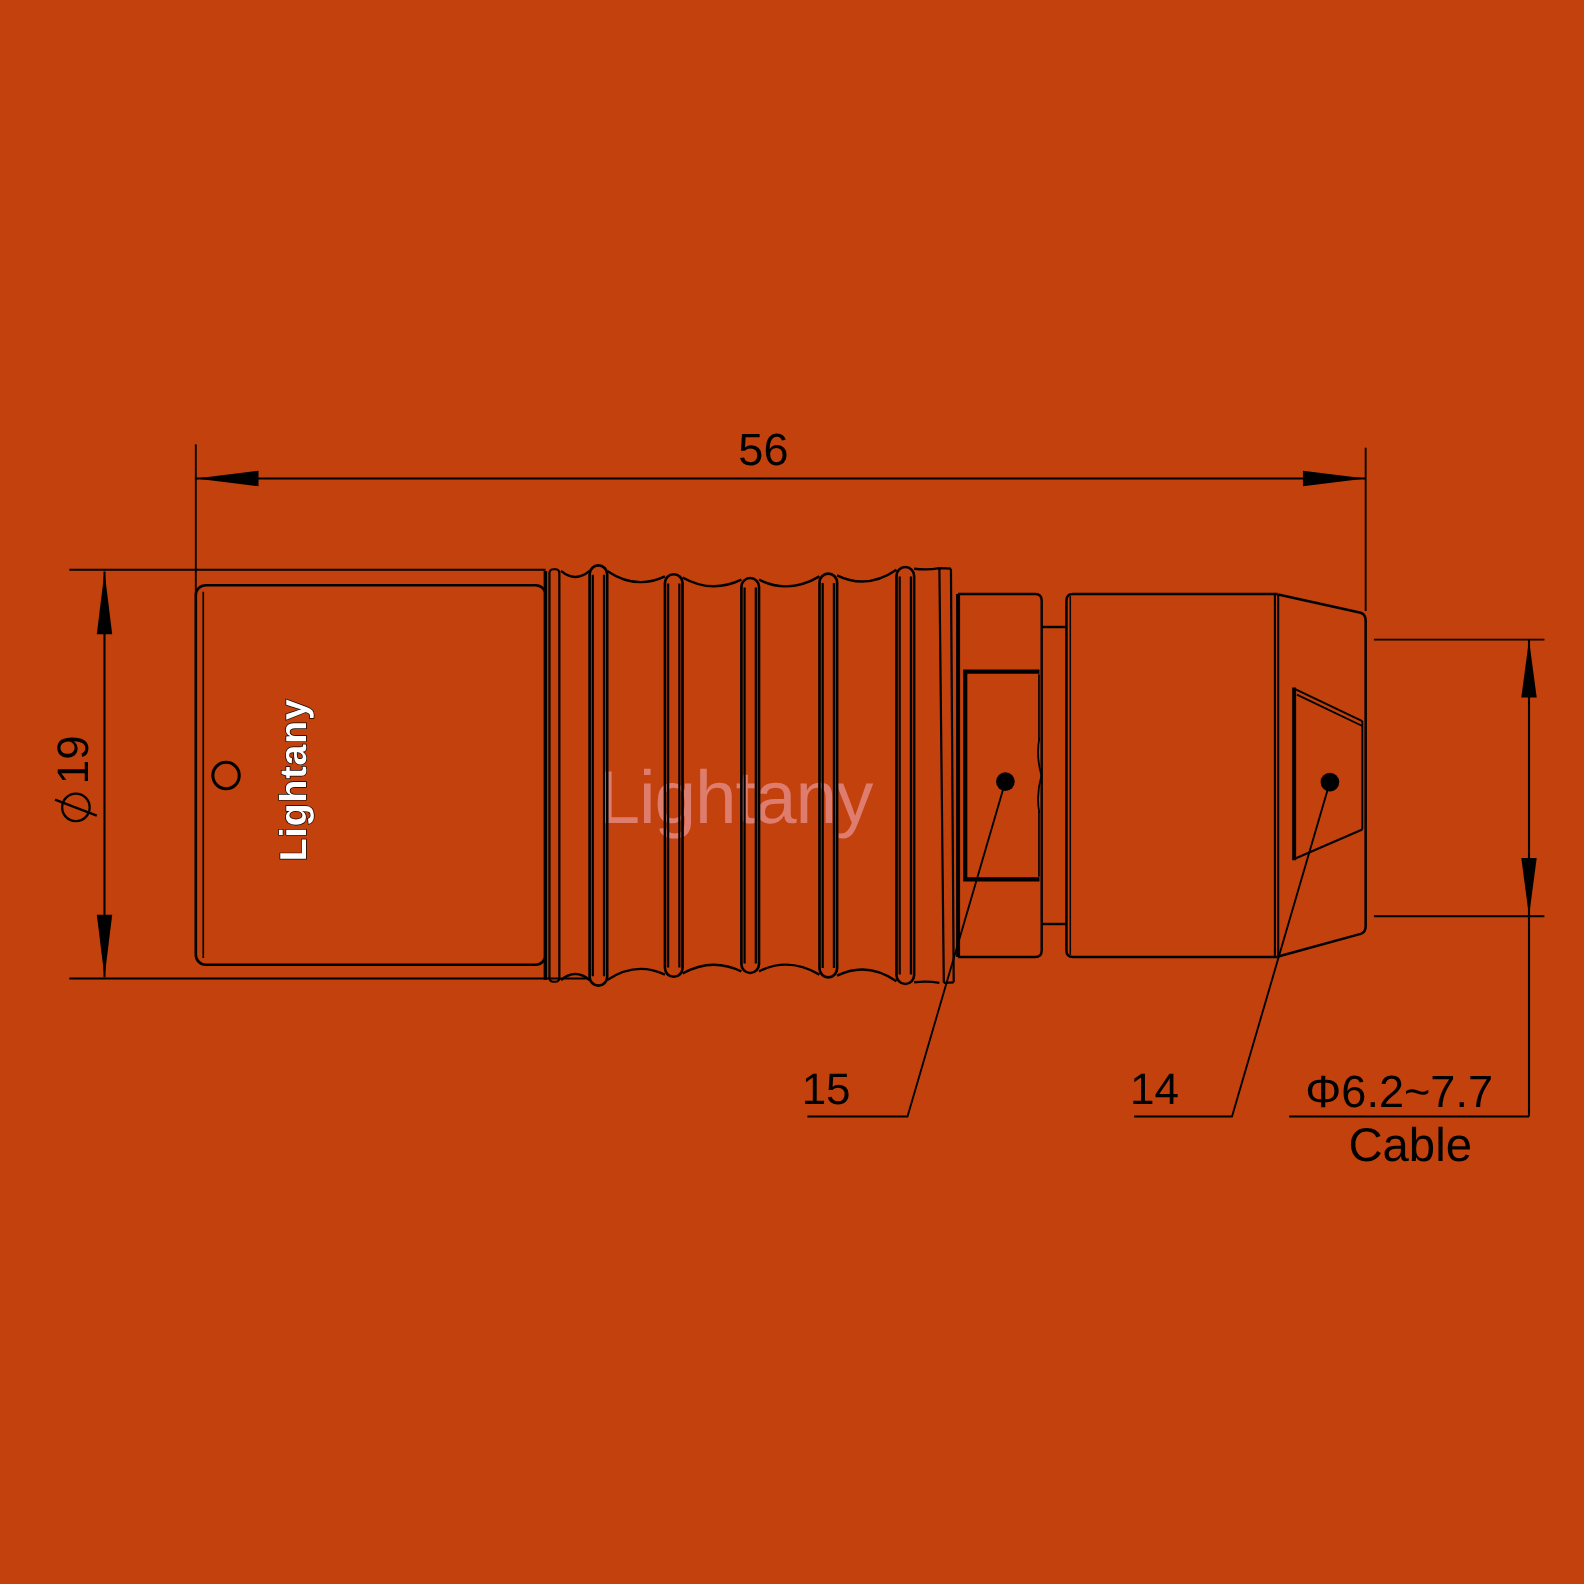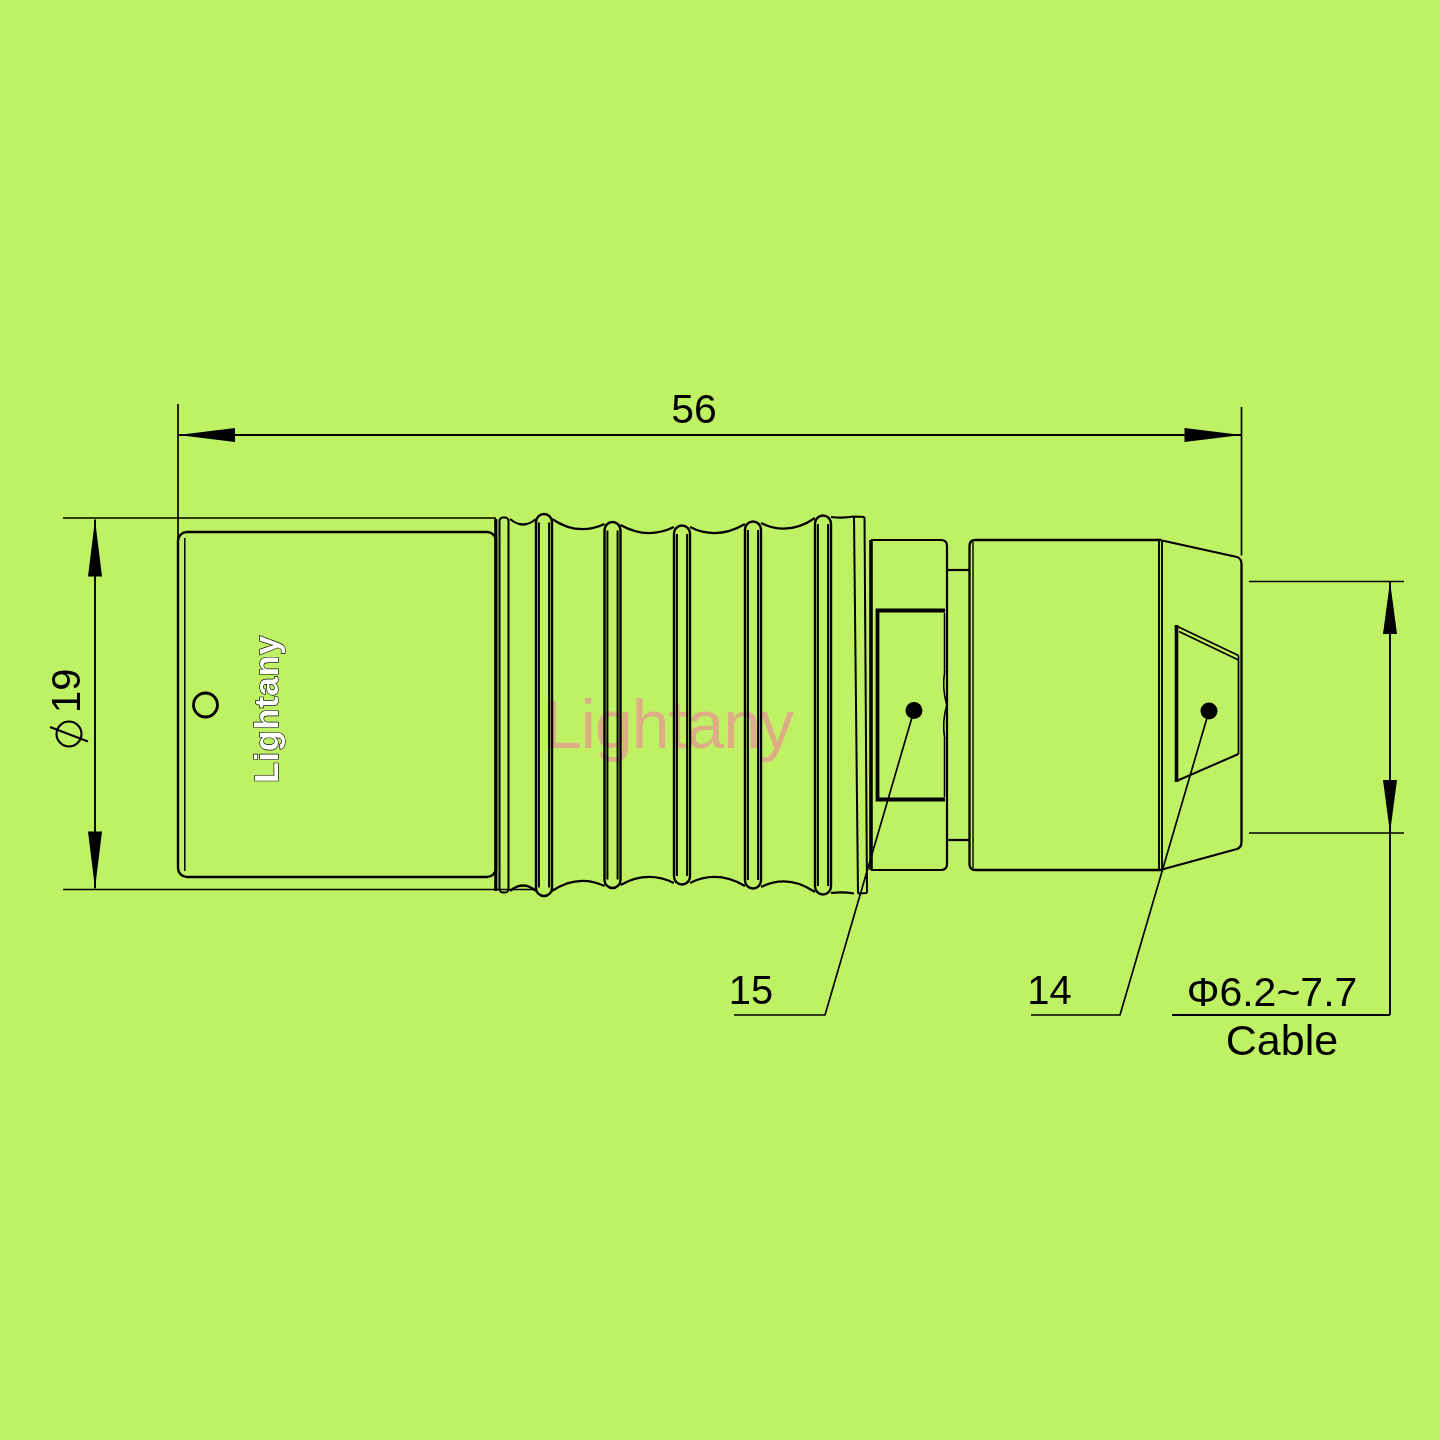--- a/index.html
+++ b/index.html
@@ -1,16 +1,16 @@
 <!DOCTYPE html>
 <html><head>
 <meta charset="utf-8">
 <style>
   html,body{margin:0;padding:0;background:#fff;}
-  .page{width:1440px;height:1440px;position:relative;background:#bef264;overflow:hidden;}
+  .page{width:1440px;height:1440px;position:relative;background:#c2410c;overflow:hidden;}
   text{font-family:"Liberation Sans",sans-serif;}
 </style>
 </head>
 <body>
 <div class="page">
 <svg width="1440" height="1440" viewBox="0 0 1440 1440" xmlns="http://www.w3.org/2000/svg">
 
 <text x="544" y="748" font-size="68" letter-spacing="-1" fill="#ea9393" opacity="0.72" filter="url(#wblur)">Lightany</text>
 <defs>
 <filter id="wblur" x="-20%" y="-20%" width="140%" height="140%">

